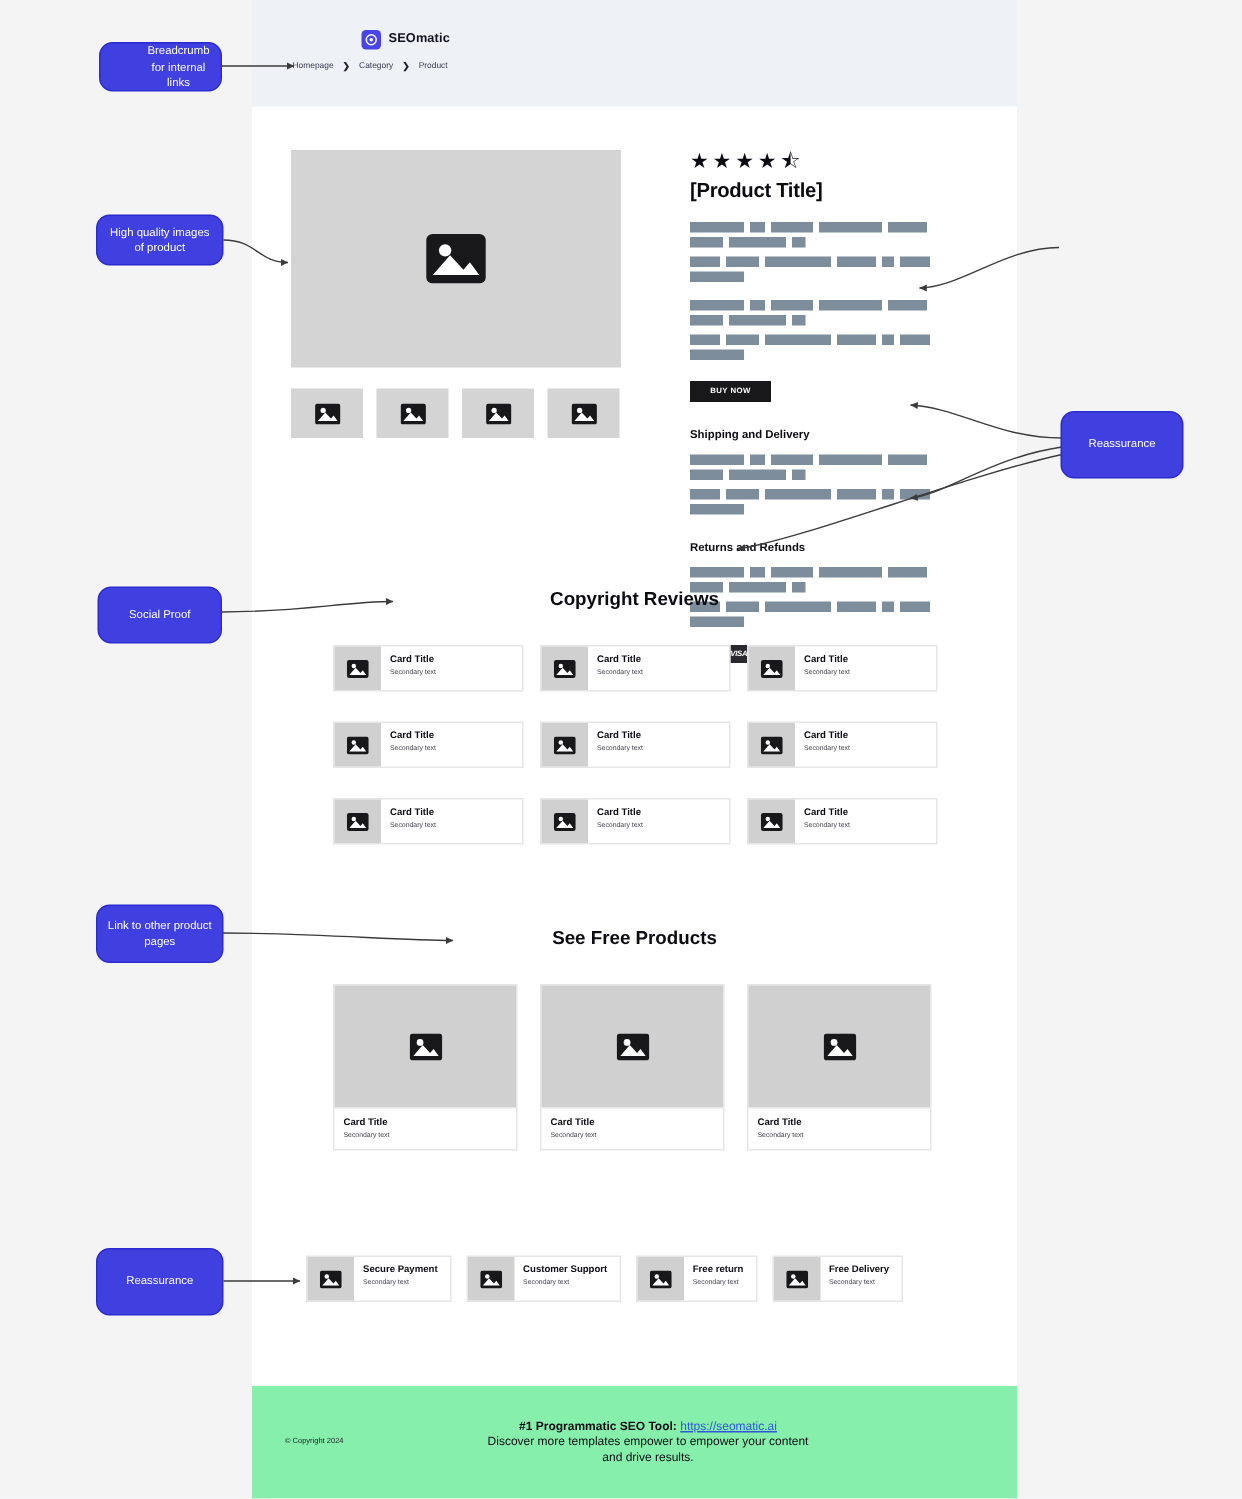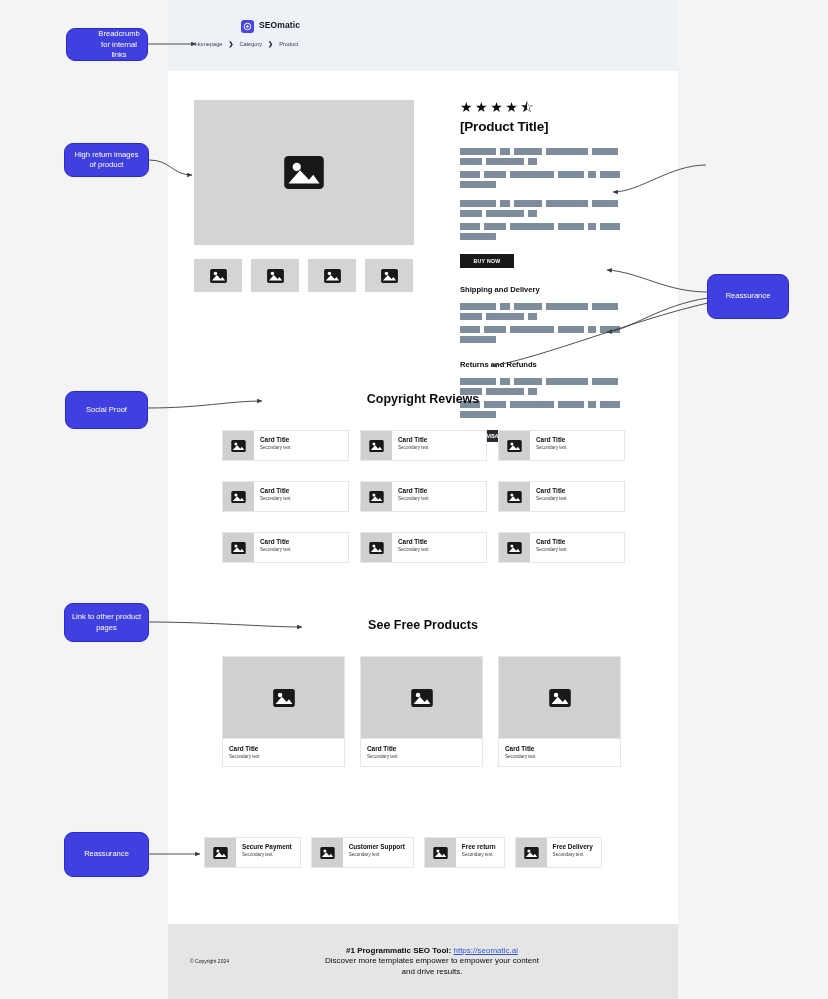--- a/index.html
+++ b/index.html
@@ -88,21 +88,21 @@
 
   
   .reassure { position: absolute; left: 36px; top: 837px; display: flex; gap: 10px; }
   .rcard { height: 31px; background: #fff; border: 1px solid #e6e6e8; display: flex; align-items: stretch; }
   .rcard-img { width: 31px; flex: 0 0 31px; background: #d0d0d0; display: flex; align-items: center; justify-content: center; }
   .rcard-body { padding: 5px 8px 0 6px; }
 
   
   .footer {
     position: absolute; left: 0; bottom: 0; width: 510px; height: 75px;
-    background: #e5e5e5; display: flex; align-items: center;
+    background: #86efac; display: flex; align-items: center;
   }
   .copyright { position: absolute; left: 22px; top: 34px; font-size: 5px; color: #1d1d28; }
   .foot-mid { width: 510px; text-align: center; padding-left: 18px; }
   .foot-line1 { font-size: 8px; color: #0b0b12; }
   .foot-line1 b { font-weight: bold; }
   .foot-link { color: #2f57d8; text-decoration: underline; }
   .foot-line2 { font-size: 8px; color: #0b0b12; line-height: 1.35; max-width: 228px; margin: 1px auto 0; }
 
   
   .callout {
@@ -526,19 +526,19 @@
       <path d="M708,292 C665,292 640,272 607,270"></path>
       <path d="M708,298 C660,305 630,330 607,332"></path>
       <path d="M708,303 C640,318 540,358 492,366"></path>
       <path d="M148,408 C200,408 230,401 262,401"></path>
       <path d="M148,622 C210,622 265,627 302,627"></path>
       <path d="M149,854 L200,854"></path>
     </g>
   </svg>
 
   <div class="callout" style="left:66px; top:28px; width:82px; height:33px;padding-left:30px;">Breadcrumb for internal links</div>
-  <div class="callout" style="left:64px; top:143px; width:85px; height:34px;">High return images of product</div>
+  <div class="callout" style="left:64px; top:143px; width:85px; height:34px;">High quality images of product</div>
   <div class="callout" style="left:707px; top:274px; width:82px; height:45px;">Reassurance</div>
   <div class="callout" style="left:65px; top:391px; width:83px; height:38px;">Social Proof</div>
   <div class="callout" style="left:64px; top:603px; width:85px; height:39px;">Link to other product pages</div>
   <div class="callout" style="left:64px; top:832px; width:85px; height:45px;">Reassurance</div>
 
 </div>
 
 </body></html>

